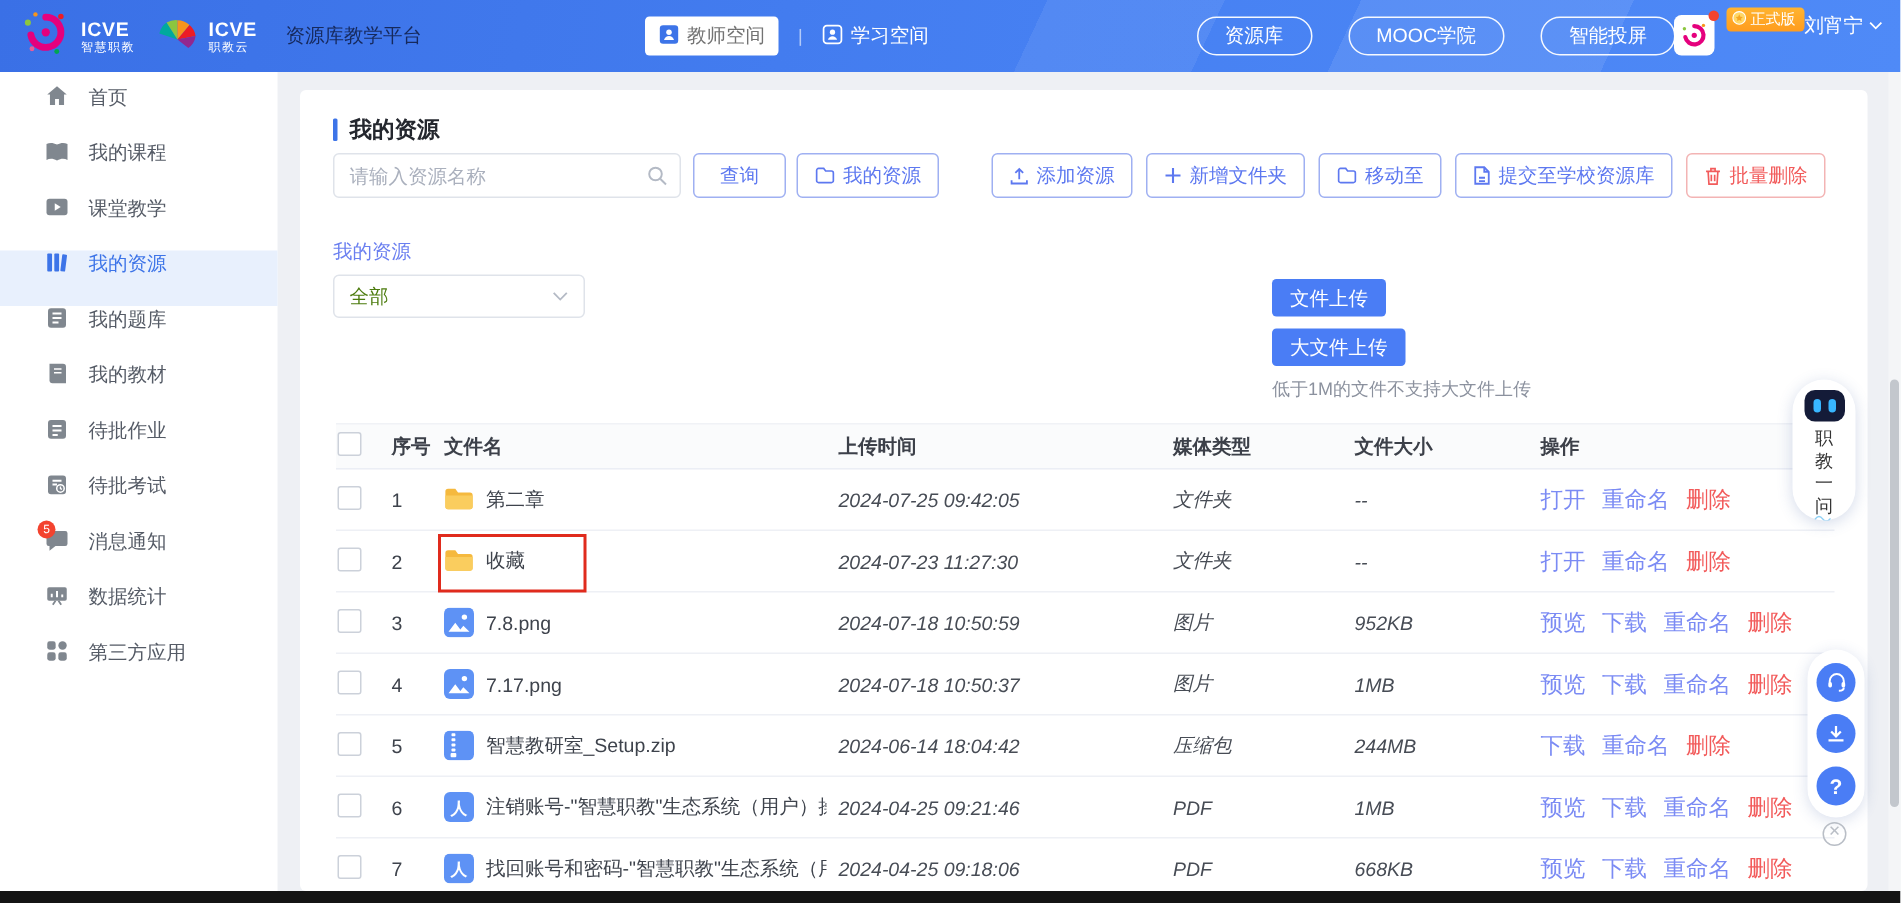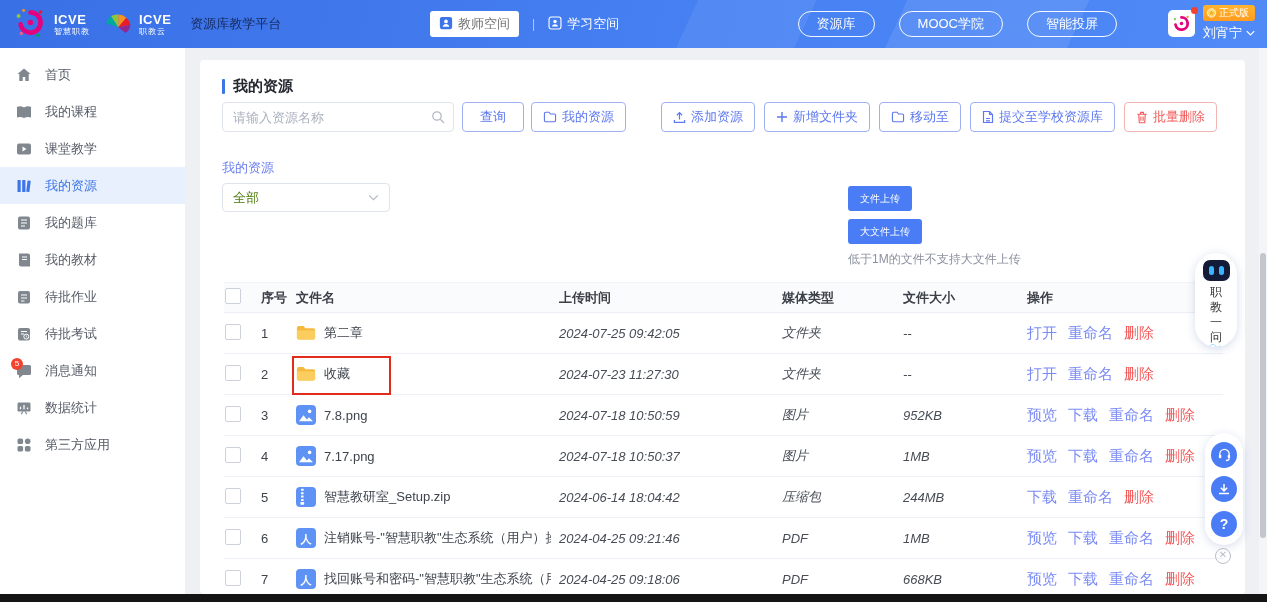--- a/index.html
+++ b/index.html
@@ -22,27 +22,27 @@
     padding:4px 9px;font-size:13px;color:#737373;cursor:pointer;}
   .nav-sep{color:rgba(255,255,255,.6);font-size:12px;}
   .btn-student{display:flex;align-items:center;gap:5px;font-size:13px;color:#fff;cursor:pointer;}
   .h-pills{position:absolute;right:150px;top:0;height:48px;display:flex;align-items:center;gap:24px;}
   .pill{border:1px solid rgba(255,255,255,.95);border-radius:14px;padding:3px 18px;
     font-size:13px;color:#fff;cursor:pointer;white-space:nowrap;}
   .h-user{position:absolute;right:12px;top:5px;display:flex;gap:8px;align-items:flex-start;}
   .avatar{width:27px;height:27px;background:#fff;border-radius:5px;position:relative;margin-top:5px;
     display:flex;align-items:center;justify-content:center;}
   .avatar .dot{position:absolute;top:-3px;right:-3px;width:7px;height:7px;background:#f3432f;border-radius:50%;}
-  .user-col{display:flex;flex-direction:column;align-items:flex-start;}
+  .user-col{display:flex;flex-direction:row;align-items:flex-start;}
   .vip-badge{display:flex;align-items:center;gap:2px;background:linear-gradient(#ffb430,#ff9c1e);
     border-radius:3px;padding:1px 6px 1px 3px;color:#fff;font-size:10px;cursor:pointer;}
   .user-name{display:flex;align-items:center;gap:4px;color:#fff;font-size:13px;margin-top:3px;cursor:pointer;}
   
   .sidebar{position:absolute;left:0;top:48px;width:185px;bottom:8px;background:#fff;padding-top:8px;z-index:2;}
-  .side-item{height:37px;display:flex;align-items:center;gap:13px;padding-left:16px;
+  .side-item{height:37px;display:flex;align-items:flex-start;gap:13px;padding-left:30px;
     font-size:13px;color:#555b66;cursor:pointer;}
   .side-item .s-icon{width:16px;height:16px;color:#80878f;position:relative;flex:none;display:flex;}
   .side-item .s-icon svg{width:16px;height:16px;}
   .side-item.active{background:#e8f0fd;color:#3d74e8;}
   .side-item.active .s-icon{color:#3d74e8;}
   .s-badge{position:absolute;top:-5px;left:-5px;min-width:12px;height:12px;background:#f3432f;color:#fff;
     font-size:8px;line-height:12px;text-align:center;border-radius:6px;padding:0 2px;box-sizing:border-box;}
   
   .card{position:absolute;left:200px;top:60px;width:1045px;bottom:8px;background:#fff;border-radius:4px;z-index:1;}
   .pt-row{position:absolute;left:22px;top:17px;display:flex;align-items:center;gap:8px;}
@@ -58,21 +58,21 @@
     cursor:pointer;padding:0 11px;white-space:nowrap;font-family:inherit;}
   .btn-o.danger{border-color:#f3b4b4;color:#f25b5b;}
   .btn-query{position:absolute;left:262px;top:42px;width:62px;}
   .btn-myres{position:absolute;left:331px;top:42px;}
   .actions-row{position:absolute;right:28px;top:42px;display:flex;gap:9px;}
   .breadcrumb{position:absolute;left:22px;top:99px;font-size:13px;color:#6a7ff0;cursor:pointer;}
   .filter-select{position:absolute;left:22px;top:123px;width:168px;height:29px;box-sizing:border-box;
     border:1px solid #dfe3ea;border-radius:4px;display:flex;align-items:center;justify-content:space-between;
     padding:0 10px;font-size:13px;color:#4d7c0f;cursor:pointer;background:#fff;}
   .btn-solid{position:absolute;left:648px;height:25px;background:#4a7df5;color:#fff;border:none;border-radius:3px;
-    font-size:10px;display:flex;align-items:center;padding:0 12px;cursor:pointer;font-family:inherit;}
+    font-size:13px;display:flex;align-items:center;padding:0 12px;cursor:pointer;font-family:inherit;}
   .upload-note{position:absolute;left:648px;top:191px;font-size:12px;color:#8b919e;}
   
   .table{position:absolute;left:24px;top:222px;right:22px;}
   .thead,.trow{display:grid;grid-template-columns:37px 35px 263px 223px 121px 124px 1fr;align-items:center;}
   .thead{height:29px;background:#fafbfc;border-top:1px solid #f0f2f6;border-bottom:1px solid #ebeef5;
     font-size:13px;font-weight:bold;color:#3c4049;}
   .trow{height:40px;border-bottom:1px solid #eef0f5;font-size:13px;color:#3e434c;position:relative;}
   .cbx{width:14px;height:14px;border:1px solid #ccd1da;border-radius:2px;background:#fff;display:inline-block;cursor:pointer;}
   .c-check{padding-left:1px;}
   .c-name{display:flex;align-items:center;gap:8px;overflow:hidden;padding-right:8px;}

